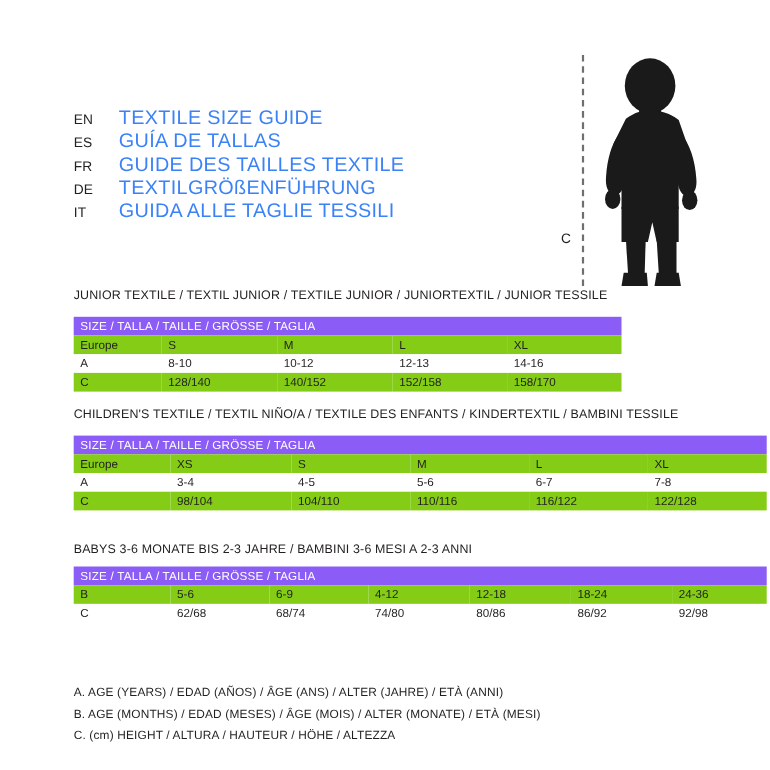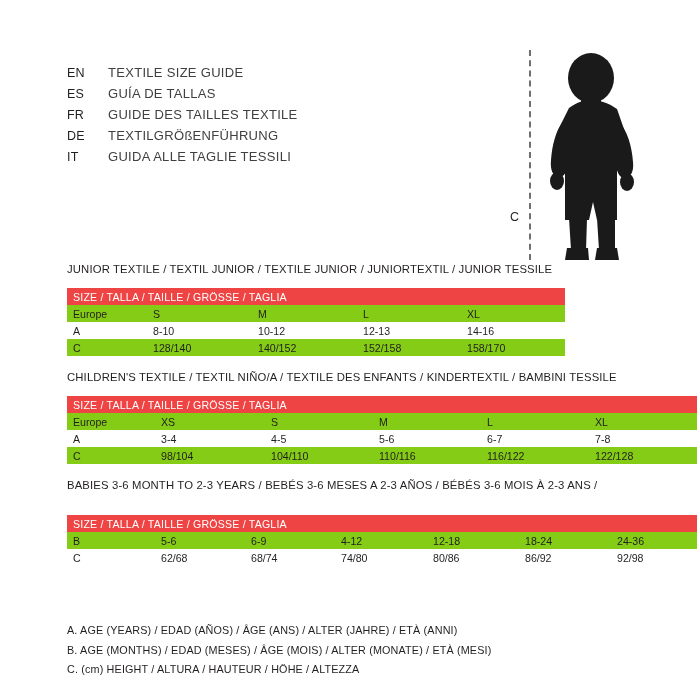--- a/index.html
+++ b/index.html
@@ -34,23 +34,24 @@
     height: 21px;
     line-height: 21px;
   }
   .lang-code {
     width: 41px;
     font-size: 12.5px;
     letter-spacing: 0.2px;
     color: #221f1f;
   }
   .lang-text {
-    font-size: 13px;
+    font-size: 18px;
     letter-spacing: 0.3px;
-    color: #404040;
+    color: #3b82f6;
+    margin-top: 35px;
   }
 
   
   .figure-area {
     position: absolute;
     left: 495px;
     top: 50px;
     width: 175px;
     height: 215px;
   }
@@ -98,21 +99,21 @@
     color: #221f1f;
     table-layout: fixed;
   }
   table.size-table td {
     padding: 0;
     height: 17px;
     vertical-align: middle;
     white-space: nowrap;
   }
   .hdr-row td {
-    background: #ef4444;
+    background: #8b5cf6;
     color: #ffffff;
     font-size: 10.6px;
     letter-spacing: 0.2px;
     height: 18px;
   }
   .sub-row td {
     background: #84cc16;
   }
   .plain-row td {
     background: #ffffff;
@@ -266,21 +267,21 @@
         <td class="cell-pad">C</td>
         <td class="cell-pad">98/104</td>
         <td class="cell-pad">104/110</td>
         <td class="cell-pad">110/116</td>
         <td class="cell-pad">116/122</td>
         <td class="cell-pad">122/128</td>
       </tr>
     </tbody>
   </table>
 
-  <div class="sec-title two-line" style="left:67px; top:478px;">BABIES 3-6 MONTH TO 2-3 YEARS / BEBÉS 3-6 MESES A 2-3 AÑOS / BÉBÉS 3-6 MOIS À 2-3 ANS /</div>
+  <div class="sec-title two-line" style="left:67px; top:493px;">BABYS 3-6 MONATE BIS 2-3 JAHRE / BAMBINI 3-6 MESI A 2-3 ANNI</div>
 
   <table class="size-table" style="left:67px; top:515px; width:630px;">
     <colgroup>
       <col style="width:88px">
         <col style="width:90px">
         <col style="width:90px">
         <col style="width:92px">
         <col style="width:92px">
         <col style="width:92px">
         <col style="width:86px">

